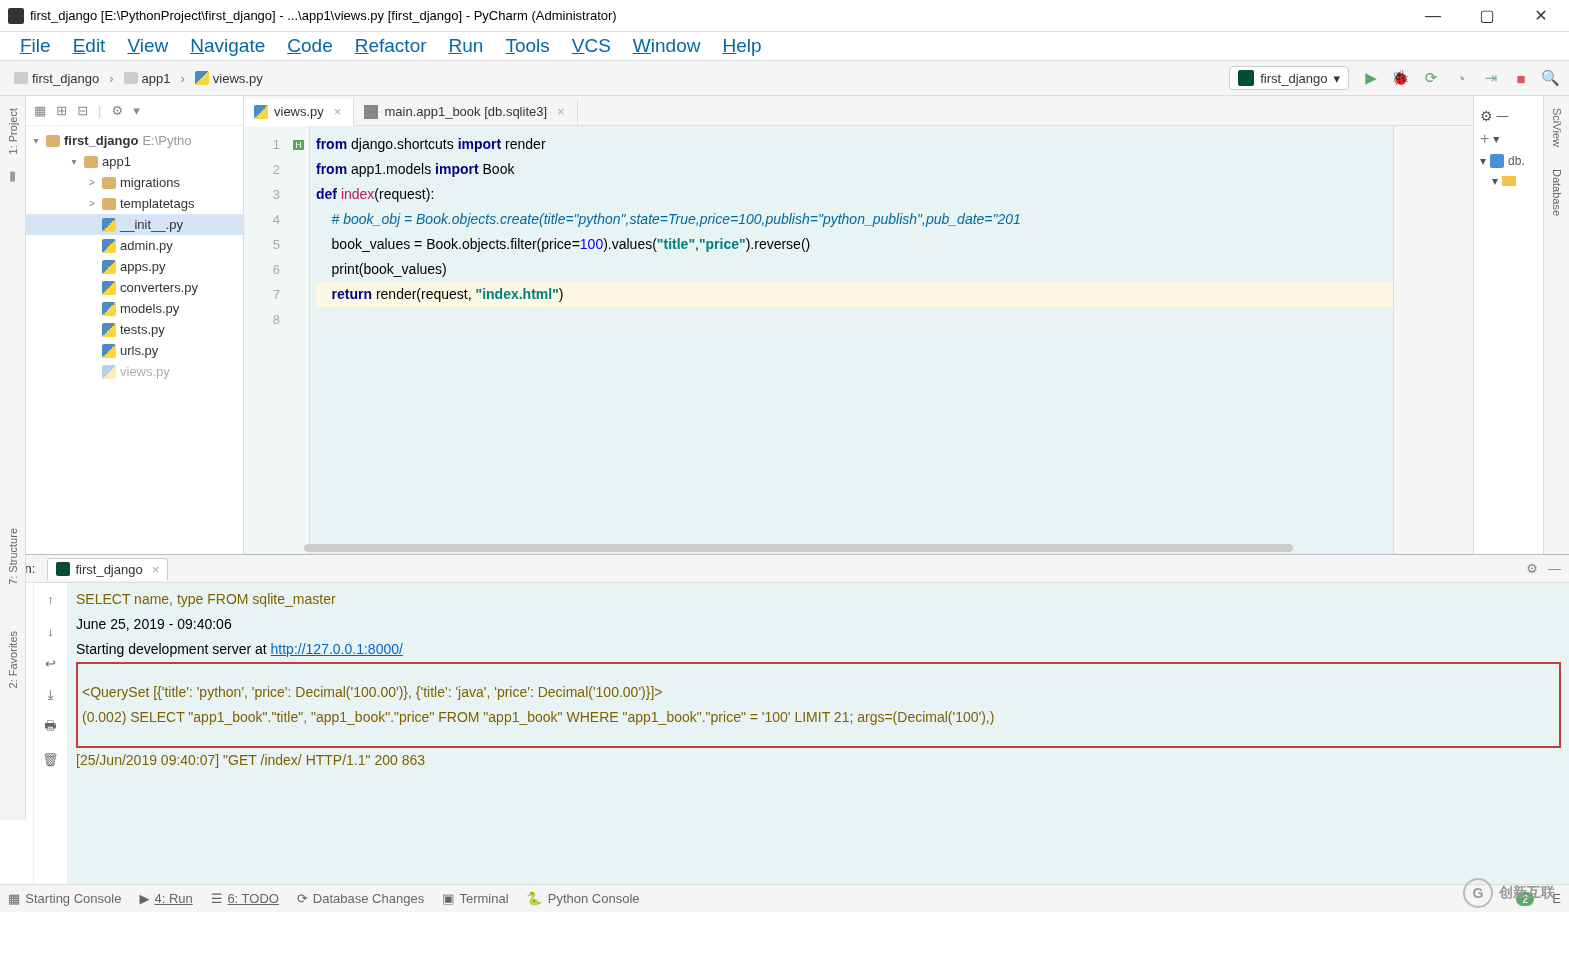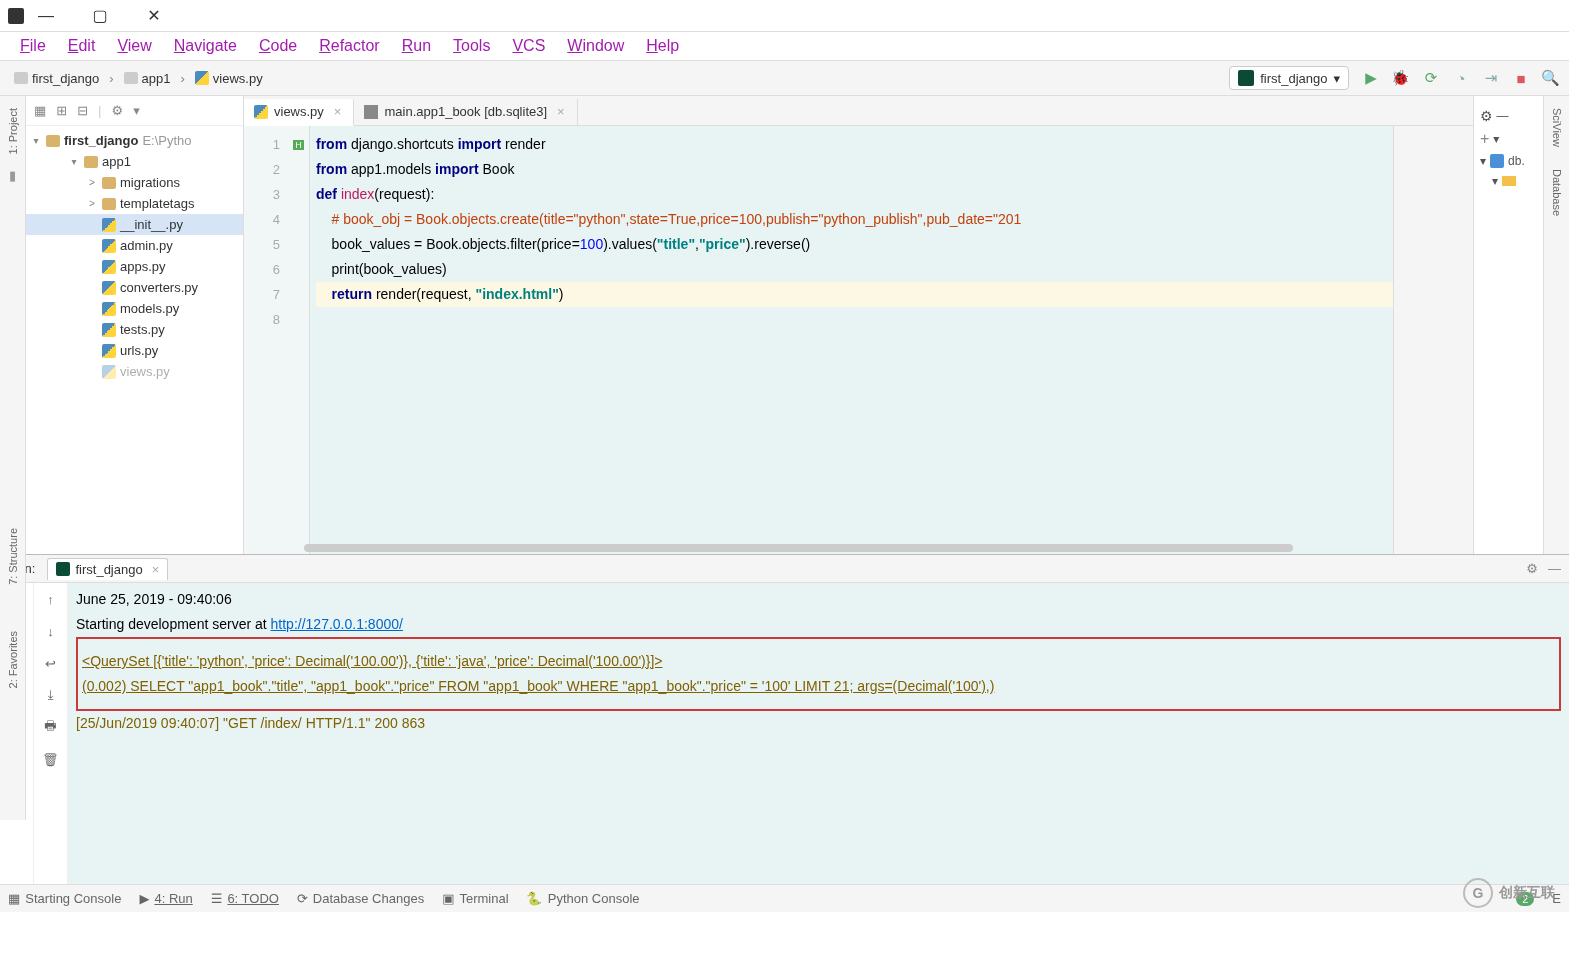--- a/index.html
+++ b/index.html
@@ -3,21 +3,21 @@
 <meta charset="utf-8">
 <style>
 * { margin: 0; padding: 0; box-sizing: border-box; font-family: "Segoe UI", Arial, sans-serif; }
 body { width: 1569px; height: 956px; background: #fff; overflow: hidden; font-size: 13px; color: #333; }
 .titlebar { height: 32px; display: flex; align-items: center; padding: 0 8px; background: #fff; border-bottom: 1px solid #ddd; }
 .titlebar .icon-app { width: 16px; height: 16px; background: #333; border-radius: 2px; margin-right: 6px; display:inline-block; position:relative; }
 .titlebar .title { flex: 1; font-size: 13px; color: #000; }
 .window-controls { display: flex; gap: 22px; padding-right: 4px; }
 .window-controls span { width: 32px; height: 22px; display:flex; align-items:center; justify-content:center; color:#333; font-size:16px; }
 .menubar { height: 28px; display: flex; align-items: center; padding: 0 10px; gap: 2px; background:#fff; }
-.menubar span { padding: 4px 10px; font-size: 16px; color: #a21caf; }
+.menubar span { padding: 4px 10px; font-size: 19px; color: #0369a1; }
 .menubar span u { text-decoration: underline; }
 .navbar { height: 36px; display: flex; align-items: center; background: #f5f5f5; border-top: 1px solid #ddd; border-bottom: 1px solid #ddd; padding: 0 8px; }
 .breadcrumbs { display: flex; align-items: center; gap: 4px; flex: 1; }
 .breadcrumb-item { display:flex; align-items:center; gap:4px; padding:3px 6px; }
 .breadcrumb-item .folder-icon { width:14px; height:12px; background:#ccc; border-radius:2px; display:inline-block; }
 .breadcrumb-item .py-icon { width:14px; height:14px; background:linear-gradient(135deg,#4b8bbe 50%,#ffd43b 50%); border-radius:2px; display:inline-block; }
 .chevron { color:#888; }
 .run-config { display:flex; align-items:center; gap:6px; border:1px solid #ccc; border-radius:4px; padding:3px 8px; background:#fff; }
 .run-config .dj-icon { width:16px; height:16px; background:#0c4b33; border-radius:2px; display:inline-block; }
 .toolbar-icons { display:flex; align-items:center; gap:10px; margin-left:12px; }
@@ -39,53 +39,54 @@
 .tree-item .pyf { width:14px; height:14px; background:linear-gradient(135deg,#4b8bbe 50%,#ffd43b 50%); border-radius:2px; display:inline-block; }
 .editor-col { flex:1; display:flex; flex-direction:column; background:#e8f4f4; }
 .editor-tabs { height:30px; background:#f5f5f5; border-bottom:1px solid #ddd; display:flex; align-items:flex-end; }
 .editor-tab { padding:5px 12px 6px 10px; border-right:1px solid #ddd; display:flex; align-items:center; gap:6px; font-size:13px; }
 .editor-tab.active { background:#fff; border-bottom:1px solid #fff; margin-bottom:-1px; }
 .editor-tab .close-x { color:#aaa; font-size:13px; margin-left:4px; }
 .code-area { flex:1; display:flex; overflow:hidden; background:#e8f4f4; position:relative; }
 .gutter { width:44px; background:#f1f7f7; color:#aaa; font-size:13px; text-align:right; padding:6px 8px 0 0; line-height:25px; font-family:Consolas,monospace; }
 .gutter2 { width:22px; background:#f1f7f7; border-right:1px solid #ddd; padding-top:6px; line-height:25px; font-family:Consolas,monospace; color:#888; font-size:10px; text-align:center; }
 .code-body { flex:1; padding:6px 0 0 6px; font-family:Consolas,monospace; font-size:14px; line-height:25px; white-space:pre; color:#000; }
-.code-body .kw { color:#000080; font-weight:bold; } .code-body .fn { color:#be185d; } .code-body .str { color:#008080; font-weight:bold; } .code-body .cmt { color:#c2410c; } .code-body .num { color:#0000ff; }
+.code-body .kw { color:#000080; font-weight:bold; } .code-body .fn { color:#be185d; } .code-body .str { color:#008080; font-weight:bold; } .code-body .cmt { color:#0369a1; font-style:italic; } .code-body .num { color:#0000ff; }
 .line-hl { background:#fcf8e3; display:block; }
 .minimap { width:80px; background:#f5f5f5; border-left:1px solid #ddd; }
 .scroll-thumb { position:absolute; bottom:2px; left:60px; right:180px; height:8px; background:#ccc; border-radius:4px; }
 .db-panel { width:70px; border-left:1px solid #ddd; background:#fff; padding:6px; font-size:12px; color:#555; }
 .db-panel .row { display:flex; align-items:center; gap:4px; margin:6px 0; }
 .db-panel .gear-ic { font-size:14px; } .db-panel .plus-ic{font-size:16px; color:#888;}
 .run-panel { height:330px; border-top:1px solid #bbb; display:flex; flex-direction:column; background:#fff; }
 .run-header { height:28px; display:flex; align-items:center; padding:0 8px; background:#f5f5f5; border-bottom:1px solid #ddd; }
 .run-header .run-lbl { margin-right:12px; font-size:13px; }
 .run-header .run-tab { display:flex; align-items:center; gap:5px; padding:3px 8px; background:#fff; border:1px solid #ccc; border-bottom:none; border-radius:3px 3px 0 0; }
 .run-header .spacer { flex:1; }
 .run-body { flex:1; display:flex; }
 .run-side1 { width:34px; border-right:1px solid #eee; padding:6px 0; display:flex; flex-direction:column; align-items:center; gap:12px; color:#666; }
 .run-side2 { width:34px; border-right:1px solid #eee; padding:6px 0; display:flex; flex-direction:column; align-items:center; gap:12px; color:#666; }
 .run-side1 .ic, .run-side2 .ic { height:20px; display:flex; align-items:center; }
 .rerun-ic { color:#59a869; } .stop2-ic {color:#db5860;}
 .console { flex:1; font-family:Consolas,monospace; font-size:14px; line-height:25px; padding:4px 8px; color:#000; background:#e8f4f4; overflow:hidden; position:relative; }
 .console .brown { color:#806000; } .console .link { color:#0066cc; text-decoration:underline; }
-.console .boxed { border:2px solid #c93a3a; padding:10px 4px; display:block; color:#806000;text-decoration:underline; }
+.console .boxed { border:2px solid #c93a3a; padding:16px 4px; display:block; color:#806000; }
 .statusbar { height:28px; background:#f5f5f5; border-top:1px solid #ddd; display:flex; align-items:center; padding:0 8px; gap:18px; font-size:13px; color:#666; }
 .statusbar .sb-item { display:flex; align-items:center; gap:5px; }
 .statusbar .sb-item .u { text-decoration:underline; }
 .statusbar .push { flex:1; }
 .badge { background:#59a869; color:#fff; padding:1px 6px; border-radius:8px; font-size:11px; }
 .watermark { position:absolute; right:14px; bottom:48px; font-size:14px; color:#999; font-weight:bold; display:flex; align-items:center; gap:6px; }
 .watermark .circ { width:30px; height:30px; border:2px solid #bbb; border-radius:50%; display:flex; align-items:center; justify-content:center; }
 </style>
 </head>
 <body>
 
 <div class="titlebar">
   <span class="icon-app"></span>
+  <span class="title">first_django [E:\PythonProject\first_django] - ...\app1\views.py [first_django] - PyCharm (Administrator)</span>
   <div class="window-controls">
     <span>—</span>
     <span>▢</span>
     <span>✕</span>
   </div>
 </div>
 
 <div class="menubar" id="menubar">
     <span><u>F</u>ile</span>
     <span><u>E</u>dit</span>
@@ -325,20 +326,21 @@
     </div>
     <div class="run-side2">
       <span class="ic">↑</span>
       <span class="ic">↓</span>
       <span class="ic">↩</span>
       <span class="ic">⤓</span>
       <span class="ic">🖶</span>
       <span class="ic">🗑</span>
     </div>
     <div class="console" id="console">
+        <div class="brown">            SELECT name, type FROM sqlite_master</div>
         <div class="">June 25, 2019 - 09:40:06</div>
         <div class="">Starting development server at <span class="link">http://127.0.0.1:8000/</span></div>
         <div class="boxed">
           <div>&lt;QuerySet [{'title': 'python', 'price': Decimal('100.00')}, {'title': 'java', 'price': Decimal('100.00')}]&gt;</div>
           <div>(0.002) SELECT "app1_book"."title", "app1_book"."price" FROM "app1_book" WHERE "app1_book"."price" = '100'  LIMIT 21; args=(Decimal('100'),)</div>
         </div>
         <div class="brown">[25/Jun/2019 09:40:07] "GET /index/ HTTP/1.1" 200 863</div>
       </div>
   </div>
 </div>

